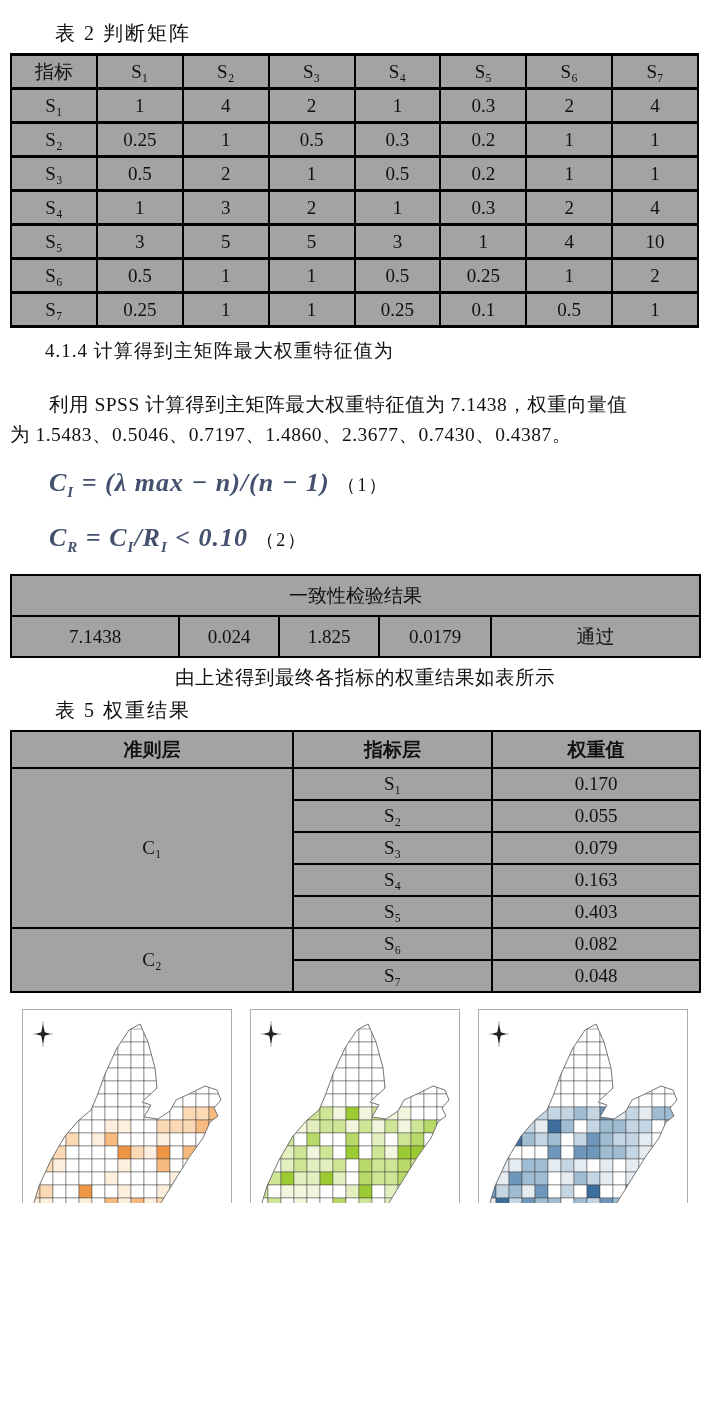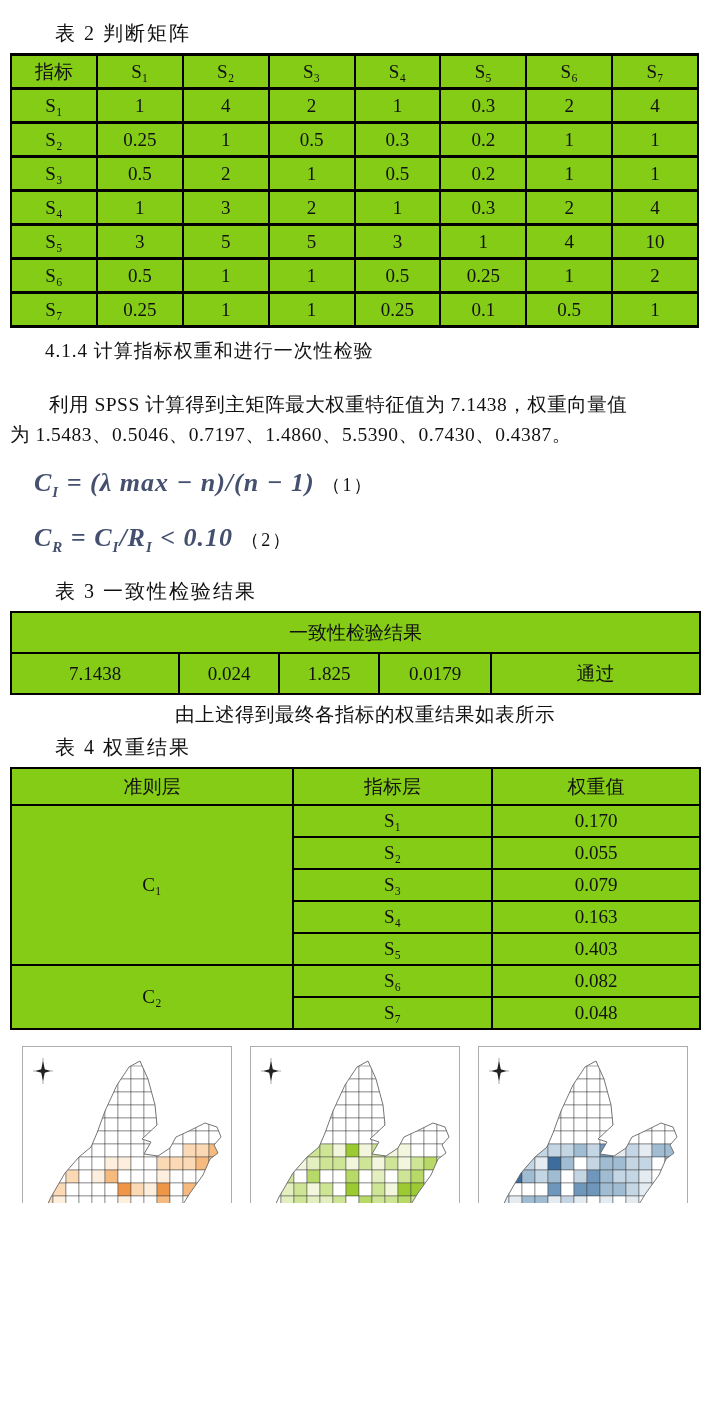--- a/index.html
+++ b/index.html
@@ -2,43 +2,43 @@
 <html><head>
 <meta charset="utf-8">
 <style>
   html,body{margin:0;padding:0;background:#ffffff;}
   .page{
     width:706px;height:1203px;box-sizing:border-box;
     padding:16px 24px 0 10px;overflow:hidden;position:relative;
     font-family:"Liberation Serif","DejaVu Serif",serif;color:#111;
   }
   .tbl-title{font-size:20px;margin:4px 0 6px 45px;letter-spacing:2px;}
-  table{border-collapse:collapse;table-layout:fixed;background:#84cc16;}
+  table{border-collapse:collapse;table-layout:fixed;background:#a3a3a3;}
   td{border:2px solid #000;text-align:center;font-size:19px;padding:0;overflow:hidden;}
 
   .t2{width:689px;}
   .t2 td{height:31px;border-top-width:3px;border-bottom-width:3px;}
 
   .sec-heading{font-size:19px;margin:10px 0 0 35px;letter-spacing:1px;}
   .para{font-size:19.5px;line-height:30px;text-indent:2em;margin:26px 0 0 0;width:690px;
         white-space:pre-line;letter-spacing:0.5px;}
   .para.tight{margin-top:4px;}
 
-  .formula-block{margin:10px 0 2px 24px;}
+  .formula-block{margin:10px 0 2px 39px;}
   .formula{font-size:26px;font-weight:bold;font-style:italic;color:#44506e;
            line-height:46px;letter-spacing:1px;}
   .formula sub{font-size:15px;}
   .formula .eqno{font-style:normal;font-weight:normal;color:#111;font-size:18px;
                  margin-left:8px;letter-spacing:2px;}
 
   .t3{width:689px;margin-top:4px;}
   .t3 td{height:39px;text-align:center;}
   .t4{width:689px;margin-top:4px;}
   .t4 td{height:30px;}
-  .t4 td.hd{height:35px;}
+  .t4 td.hd{height:35px;font-weight:bold;}
 
   .after-line{font-size:19.5px;margin:6px 0 0 38px;letter-spacing:0.5px;text-align:center;}
 
   .figs{display:flex;gap:18px;margin:16px 0 0 12px;}
   .map-panel{width:208px;height:277px;border:1px solid #adadad;background:#fff;flex:0 0 auto;}
 </style>
 </head>
 <body>
 
 <div class="page">
@@ -122,32 +122,31 @@
           <td>1</td>
           <td>1</td>
           <td>0.25</td>
           <td>0.1</td>
           <td>0.5</td>
           <td>1</td>
         </tr>
       </tbody>
   </table>
 
-  <div class="sec-heading">4.1.4 计算指标权重和进行一次性检验</div>
+  <div class="sec-heading">4.1.4 计算得到主矩阵最大权重特征值为</div>
 
   <div class="para">利用 SPSS 计算得到主矩阵最大权重特征值为 7.1438，权重向量值
-为 1.5483、0.5046、0.7197、1.4860、5.5390、0.7430、0.4387。</div>
+为 1.5483、0.5046、0.7197、1.4860、2.3677、0.7430、0.4387。</div>
 
   <div class="formula-block" id="formulas">
       <div class="formula">C<sub>I</sub> = (λ max − n)/(n − 1)<span class="eqno">（1）</span></div>
       <div class="formula">C<sub>R</sub> = C<sub>I</sub>/R<sub>I</sub> &lt; 0.10<span class="eqno">（2）</span></div>
     </div>
 
 
-  <div class="tbl-title" style="margin-top:8px">表 3 一致性检验结果</div>
   <table class="t3">
     <colgroup>
         <col style="width:168px">
         <col style="width:100px">
         <col style="width:100px">
         <col style="width:112px">
         <col style="width:209px">
       </colgroup>
     <tbody id="t3body">
         <tr>
@@ -158,21 +157,21 @@
           <td>0.024</td>
           <td>1.825</td>
           <td>0.0179</td>
           <td>通过</td>
         </tr>
       </tbody>
   </table>
 
   <div class="after-line">由上述得到最终各指标的权重结果如表所示</div>
 
-  <div class="tbl-title" style="margin-top:6px">表 4 权重结果</div>
+  <div class="tbl-title" style="margin-top:6px">表 5 权重结果</div>
   <table class="t4">
     <colgroup>
         <col style="width:282px">
         <col style="width:199px">
         <col style="width:208px">
       </colgroup>
     <tbody id="t4body">
         <tr>
           <td class="hd">准则层</td>
           <td class="hd">指标层</td>

